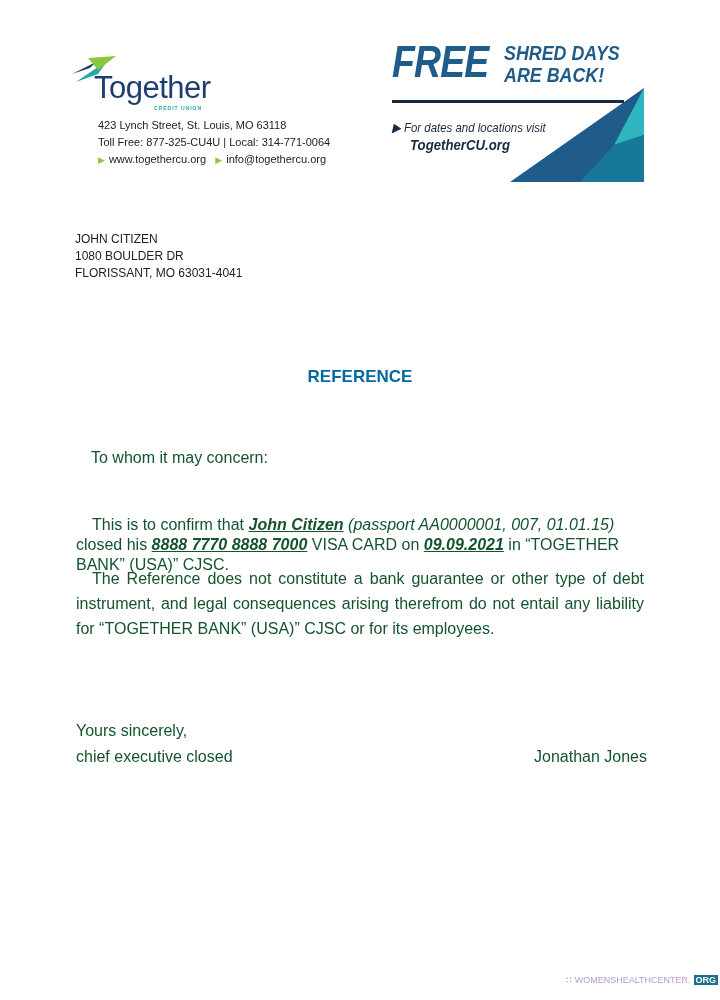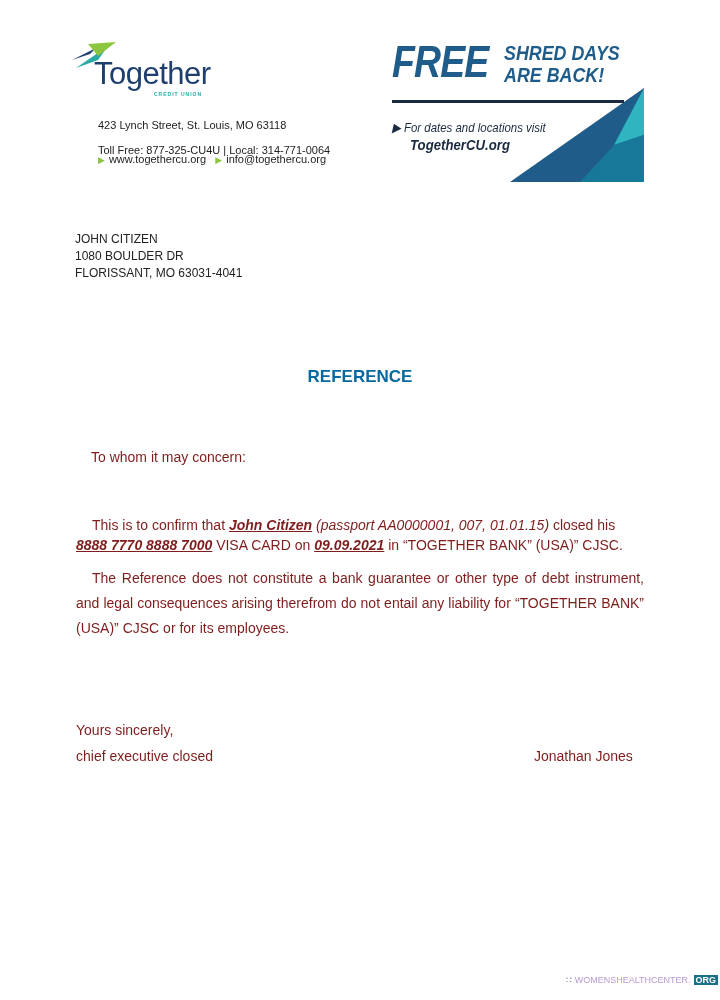--- a/index.html
+++ b/index.html
@@ -1,54 +1,54 @@
 <!DOCTYPE html>
 <html><head>
 <meta charset="utf-8">
 <style>
   html,body{margin:0;padding:0;background:#fff;}
   body{width:720px;height:1000px;position:relative;overflow:hidden;font-family:"Liberation Sans",sans-serif;color:#1a1a1a;}
   .abs{position:absolute;}
   
-  .logo{left:68px;top:38px;width:160px;height:60px;}
+  .logo{left:68px;top:52px;width:160px;height:60px;}
   .logo-word{position:absolute;left:26px;top:18px;font-size:31px;color:#1e3e6e;letter-spacing:-0.5px;font-family:"Liberation Sans",sans-serif;}
   .logo-sub{position:absolute;left:86px;top:53px;font-size:5px;letter-spacing:1px;color:#29a9a3;font-weight:bold;}
   .contact{left:98px;font-size:11px;color:#222;line-height:18px;}
   .contact .arrow{color:#8cc63f;font-size:9px;margin-right:4px;}
   
   .banner{left:392px;top:40px;width:252px;height:142px;font-style:italic;}
   .free{position:absolute;left:0;top:0;font-size:44px;font-weight:bold;color:#1f5c8a;letter-spacing:-1px;line-height:44px;font-family:"Liberation Sans",sans-serif;transform:scaleX(0.85);transform-origin:left;}
   .shred{position:absolute;left:112px;top:2px;font-size:21px;font-weight:bold;color:#1f5c8a;line-height:21px;transform:scaleX(0.85);transform-origin:left;}
   .bline{position:absolute;left:0;top:60px;width:232px;height:3px;background:#1a2a40;}
   .visit{position:absolute;left:0;top:80px;font-size:13px;color:#1a2a40;transform:scaleX(0.88);transform-origin:left;}
   .visit-url{position:absolute;left:18px;top:96px;font-size:15px;font-weight:bold;color:#1a2a40;transform:scaleX(0.88);transform-origin:left;}
   .tri{position:absolute;left:0;top:0;}
   
   .addr{left:75px;top:231px;font-size:12px;line-height:17px;color:#222;}
   .title{left:0;width:720px;top:367px;text-align:center;font-size:17px;font-weight:bold;color:#0369a1;}
-  .p{font-size:14px;color:#7f1d1d;}
+  .p{font-size:16px;color:#14532d;}
   .u{text-decoration:underline;font-weight:bold;font-style:italic;}
   .i{font-style:italic;}
   .wm{left:566px;top:975px;font-size:9px;color:#b79ad2;display:flex;align-items:center;gap:3px;}
   .wm .org{background:#1b6f8a;color:#fff;padding:0 2px;font-weight:bold;}
 </style>
 </head>
 <body>
 
 <div class="abs logo">
   <svg class="abs" style="left:0;top:0" width="50" height="44">
     <path d="M4 22 L28 10 L22 16 Z" fill="#1e3e6e"></path>
     <path d="M8 30 L40 8 L30 22 Z" fill="#29a9a3"></path>
     <path d="M20 6 L48 4 L30 18 Z" fill="#8cc63f"></path>
   </svg>
   <span class="logo-word">Together</span>
   <span class="logo-sub">CREDIT UNION</span>
 </div>
 <div class="abs contact" style="top:116px">423 Lynch Street, St. Louis, MO 63118</div>
-<div class="abs contact" style="top:141px">Toll Free: 877-325-CU4U  |  Local: 314-771-0064</div>
+<div class="abs contact" style="top:133px">Toll Free: 877-325-CU4U  |  Local: 314-771-0064</div>
 <div class="abs contact" style="top:150px">
   <span class="arrow">▶</span><span>www.togethercu.org</span>
   &nbsp;&nbsp;<span class="arrow">▶</span><span>info@togethercu.org</span>
 </div>
 
 <div class="abs banner">
   <svg class="tri" width="252" height="142">
     <polygon points="118,142 252,48 252,142" fill="#1f5c8a"></polygon>
     <polygon points="222,105 252,48 252,95" fill="#2fb4c0"></polygon>
     <polygon points="188,142 222,105 252,95 252,142" fill="#17789a"></polygon>

